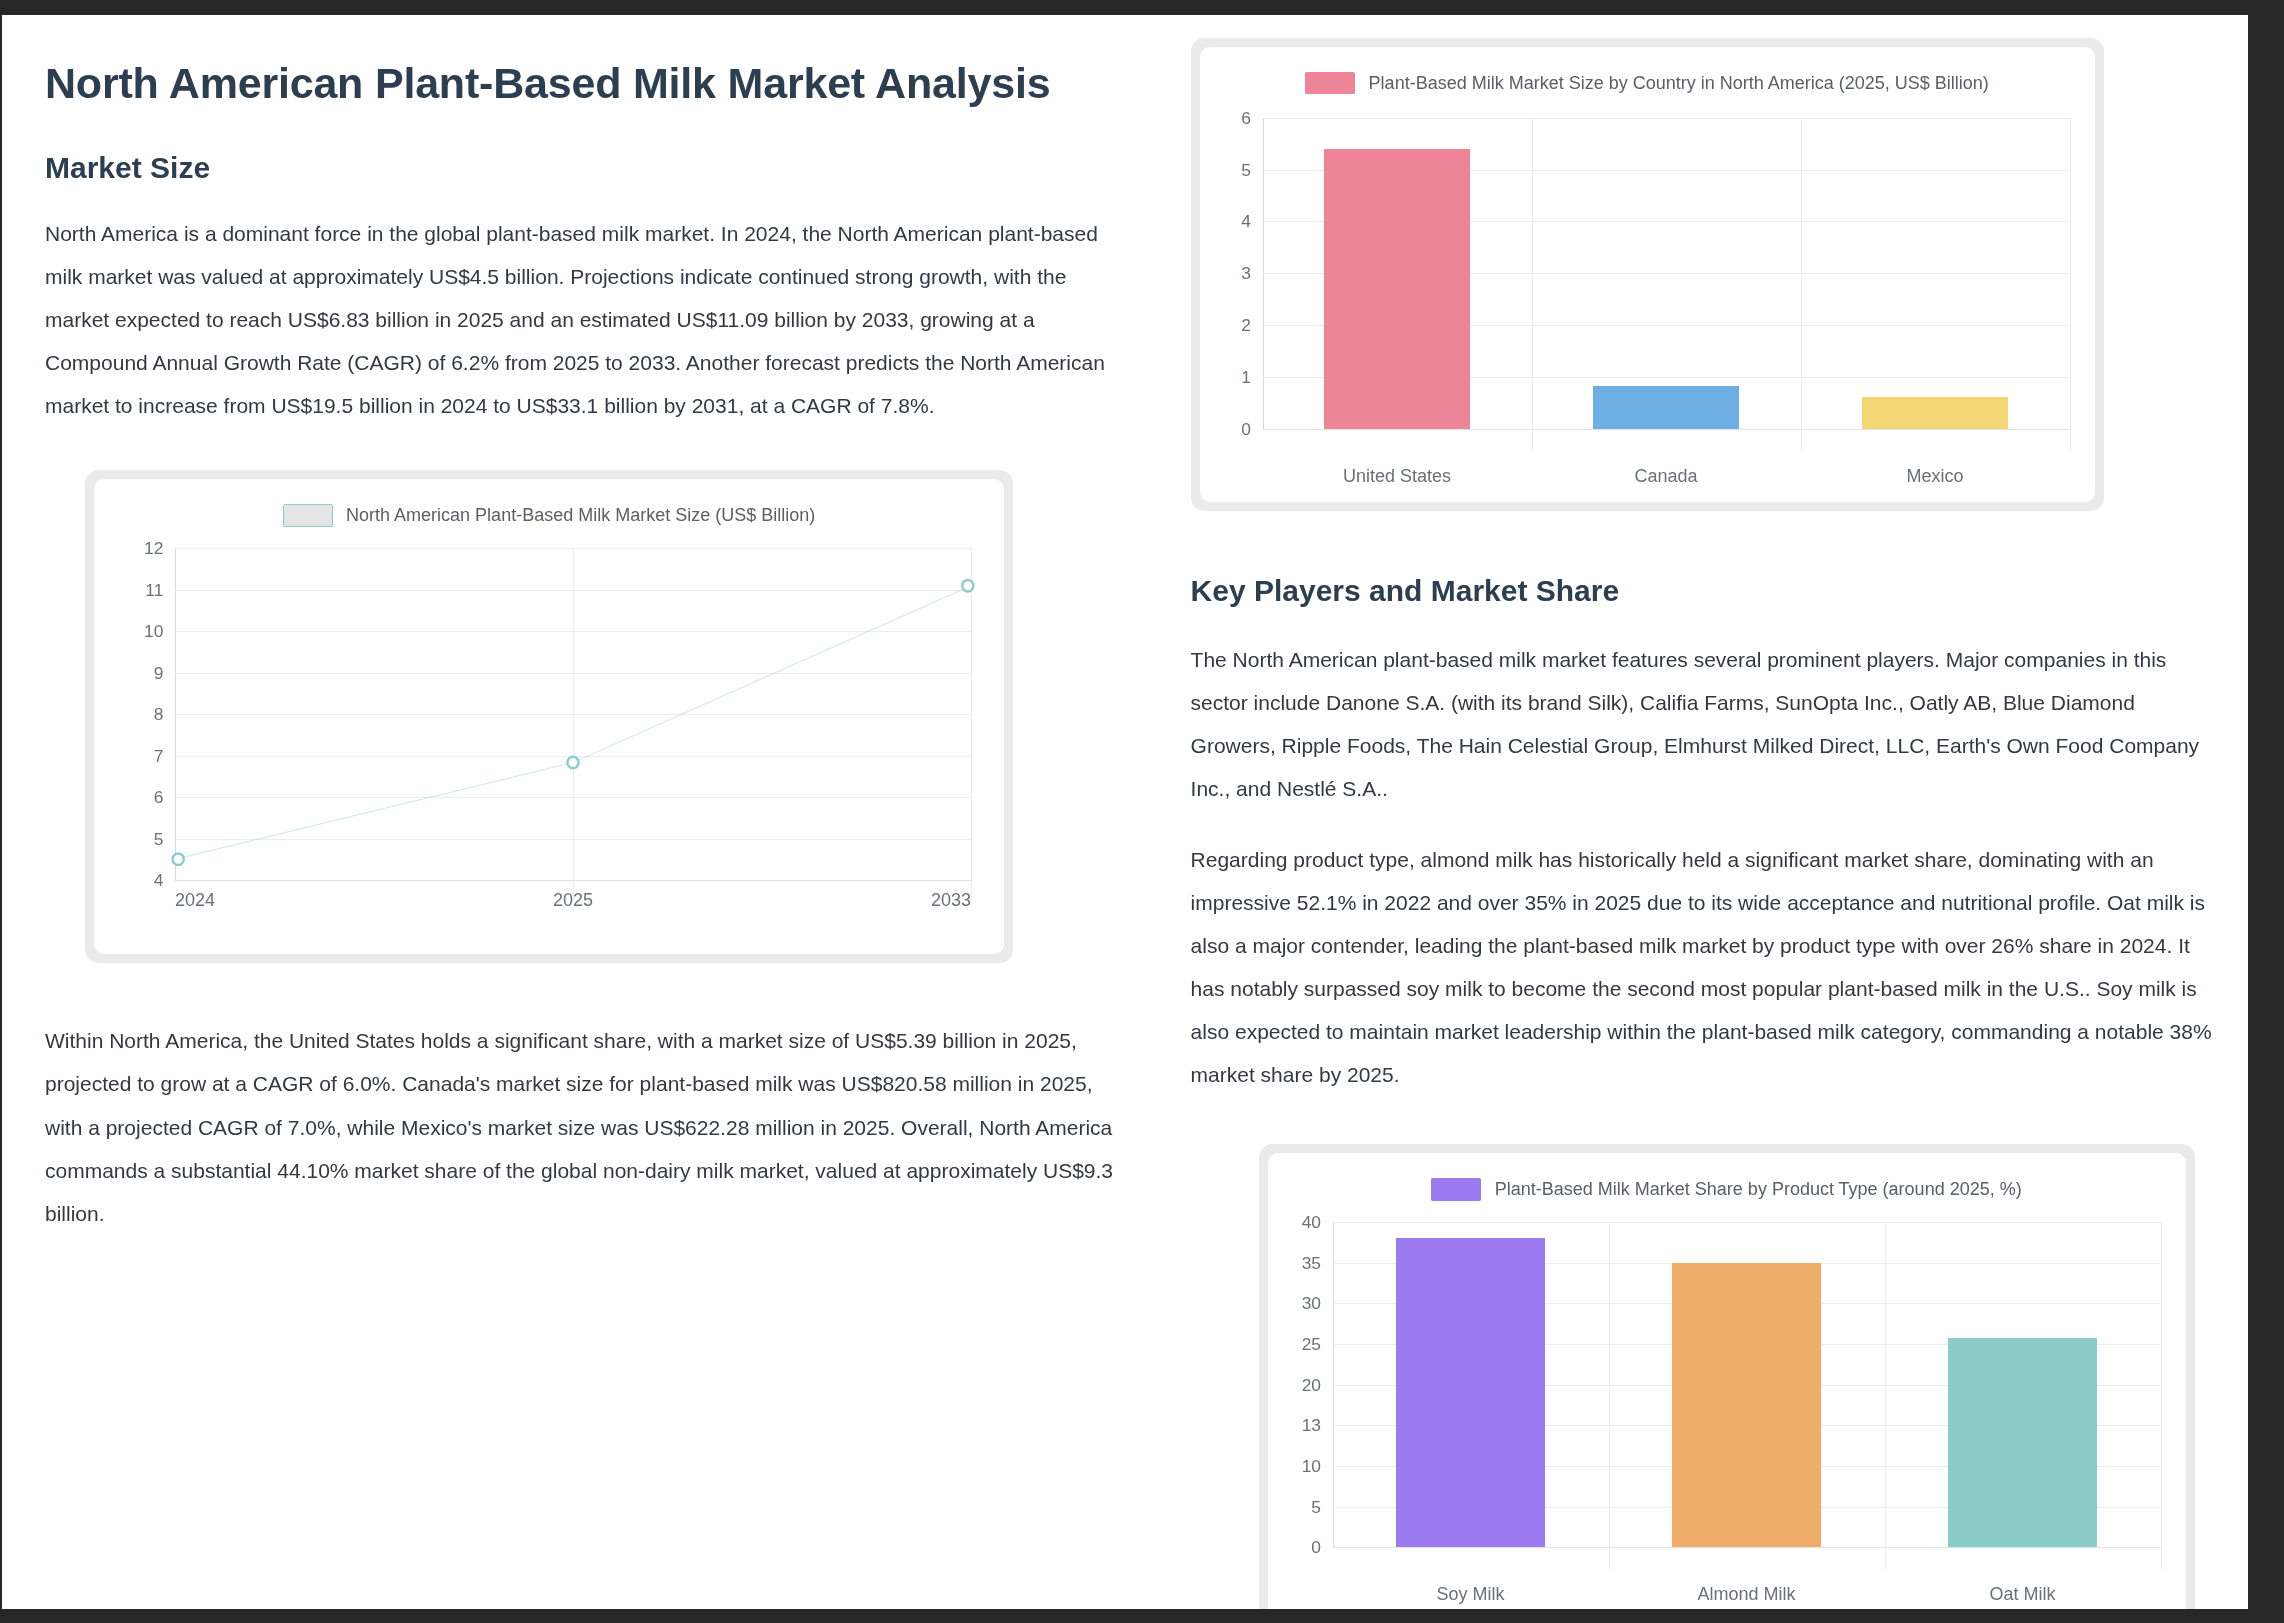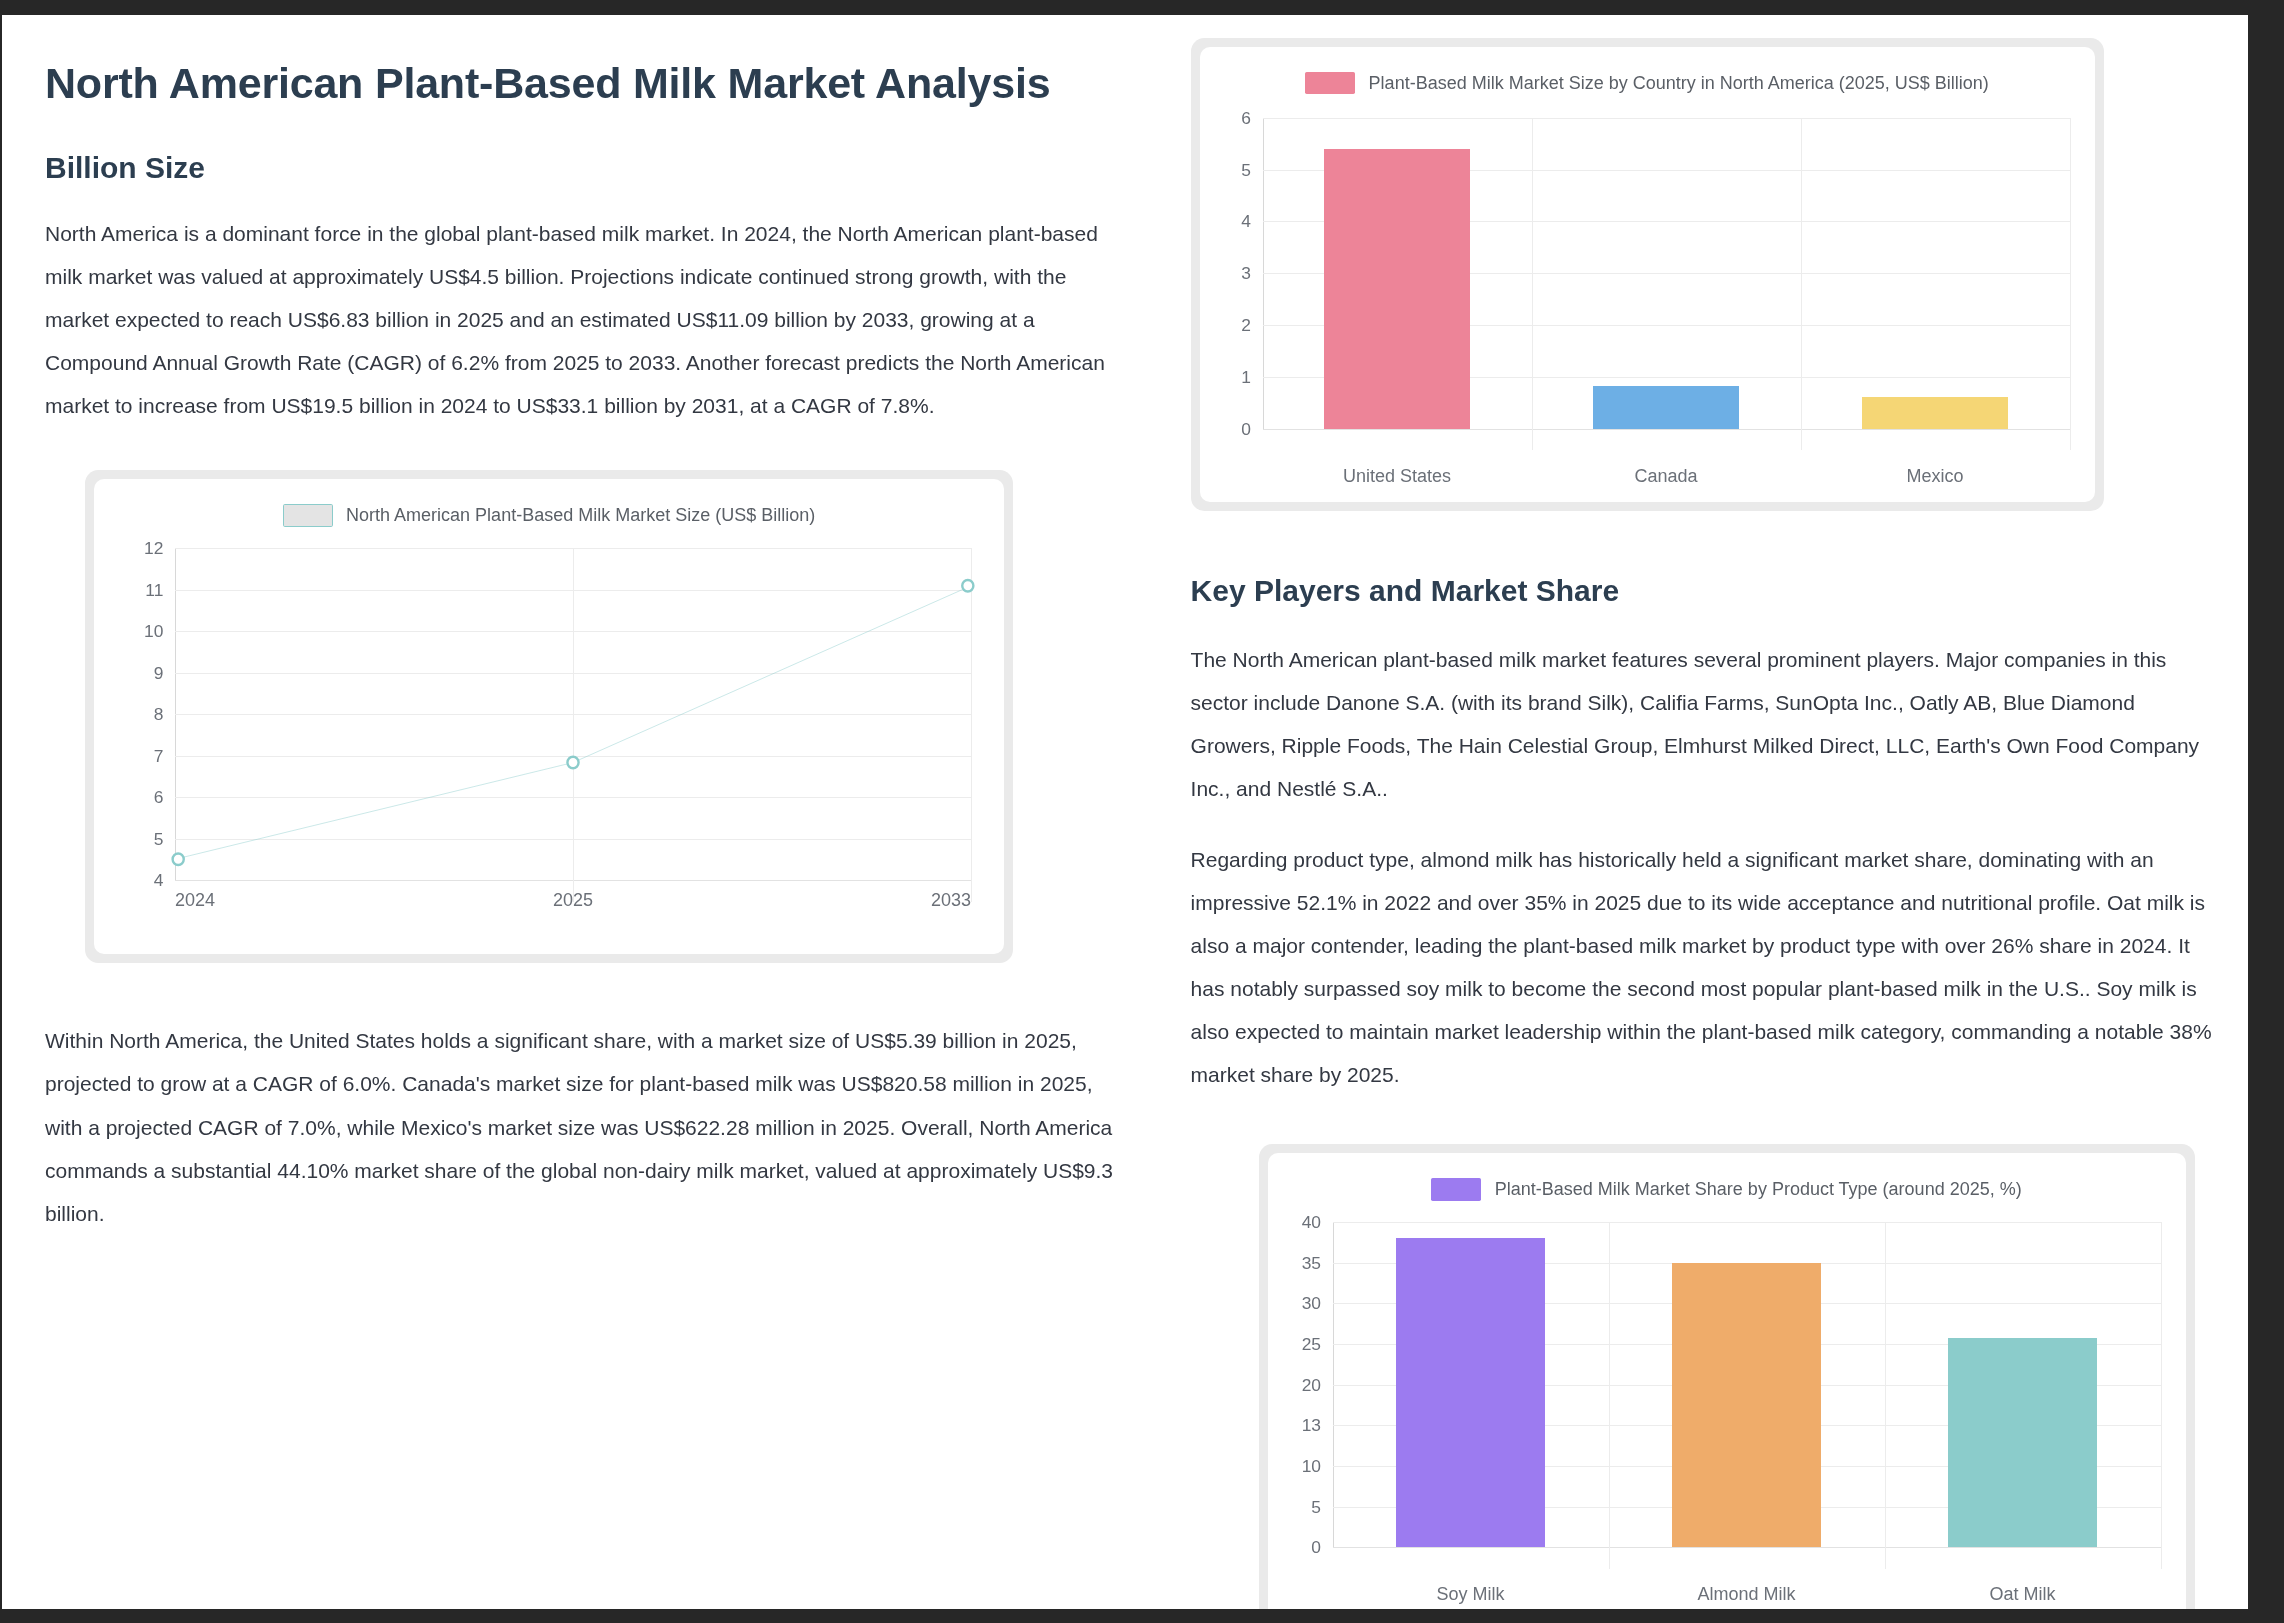--- a/index.html
+++ b/index.html
@@ -178,21 +178,21 @@
 <body>
 
 <div class="page">
   <div class="columns">
 
     <div class="col-left">
 
       <h1 class="doc-title">North American Plant-Based Milk Market Analysis</h1>
 
 
-      <h2 class="section-title">Billion Size</h2>
+      <h2 class="section-title">Market Size</h2>
 
       <p class="body-text">North America is a dominant force in the global plant-based milk market. In 2024, the North American plant-based milk market was valued at approximately US$4.5 billion. Projections indicate continued strong growth, with the market expected to reach US$6.83 billion in 2025 and an estimated US$11.09 billion by 2033, growing at a Compound Annual Growth Rate (CAGR) of 6.2% from 2025 to 2033. Another forecast predicts the North American market to increase from US$19.5 billion in 2024 to US$33.1 billion by 2031, at a CAGR of 7.8%.</p>
 
       <div class="chart-frame" style="margin:43px 0 0 40px; width:928px; height:493px;">
         <div class="chart-card" style="width:100%; height:100%;">
 
           <div class="chart-legend">
             <span class="legend-swatch" style="background:#e4e4e4; border:1.7px solid #8BCCCB; box-sizing:border-box;"></span>
             <span class="legend-label">North American Plant-Based Milk Market Size (US$ Billion)</span>
           </div>

